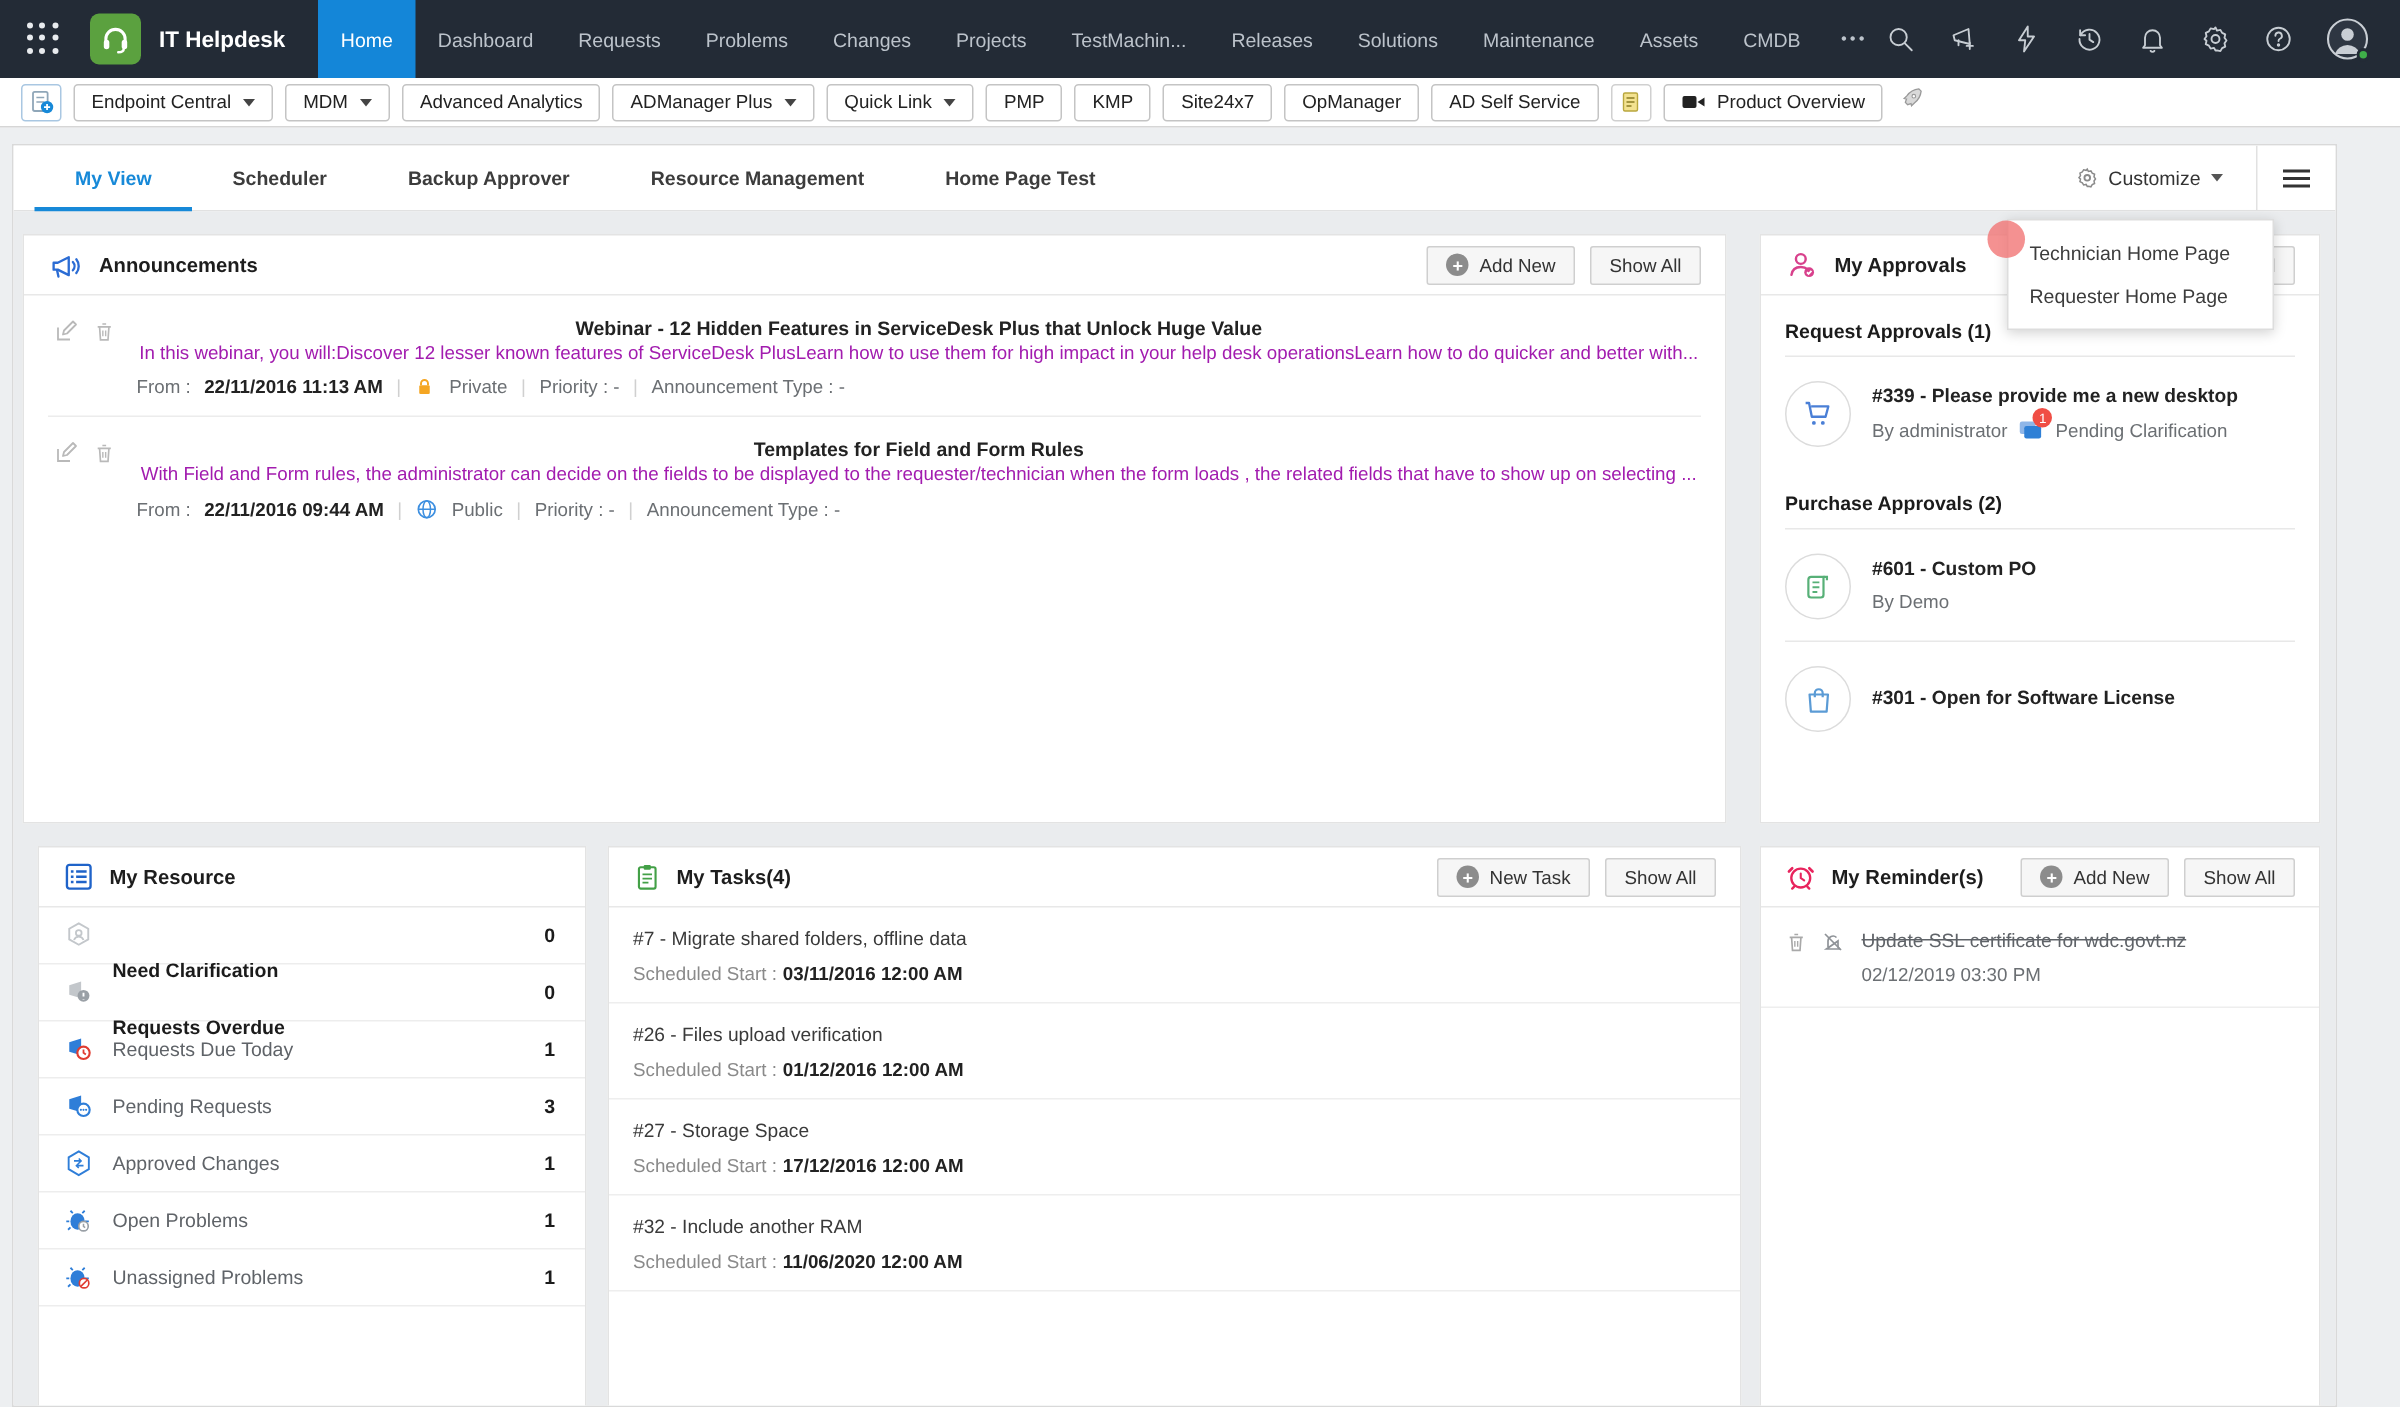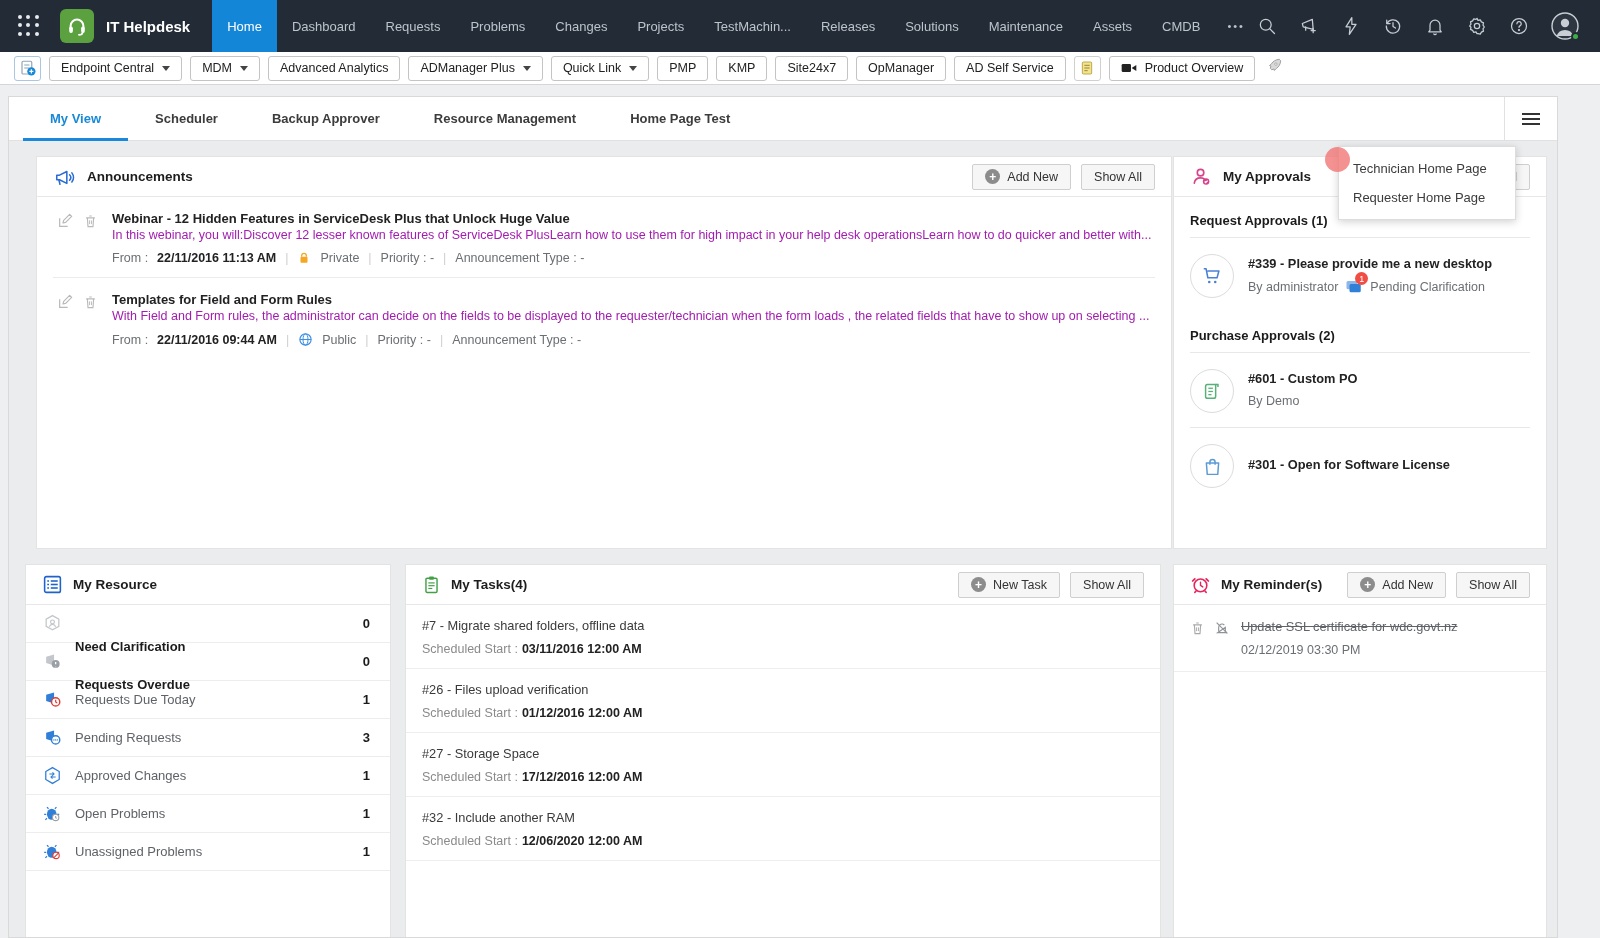--- a/index.html
+++ b/index.html
@@ -59,21 +59,21 @@
   
   .panel { position:absolute; background:#fff; border:1px solid #e3e3e3; }
   .panel-header { height:40px; display:flex; align-items:center; padding:0 16px; border-bottom:1px solid #e8e8e8; }
   .panel-title { font-size:13.5px; font-weight:bold; color:#1d1d1d; margin-left:10px; white-space:nowrap; }
   .hdr-buttons { margin-left:auto; display:flex; gap:10px; }
   .btn { display:inline-flex; align-items:center; gap:7px; height:26px; padding:0 12px; background:#f6f6f6;
     border:1px solid #cfcfcf; border-radius:2px; font-size:12.5px; color:#333; cursor:pointer; white-space:nowrap; }
   .plus-circle { width:15px; height:15px; border-radius:50%; background:#8c8c8c; color:#fff; display:flex;
     align-items:center; justify-content:center; font-size:12px; line-height:1; font-weight:bold; }
 
-  #announcements { left:27px; top:15px; width:1136px; height:393px; }
+  #announcements { left:6px; top:15px; width:1136px; height:393px;text-align:center; }
   .ann-item { display:flex; padding:14px 16px 12px 20px; }
   .ann-actions { display:flex; gap:10px; margin-top:2px; }
   .ann-actions svg { cursor:pointer; }
   .ann-body { margin-left:14px; min-width:0; flex:1; }
   .ann-title { font-size:13px; font-weight:bold; color:#222; }
   .ann-desc { font-size:12.5px; color:#a21caf; margin-top:2px; white-space:nowrap; overflow:hidden; text-overflow:ellipsis; }
   .ann-meta { display:flex; align-items:center; margin-top:9px; font-size:12.5px; color:#6b6f73; gap:9px; }
   .ann-meta b { color:#222; }
   .meta-sep { color:#d0d0d0; }
   .ann-divider { height:1px; background:#ececec; margin:0 16px; }
@@ -286,20 +286,28 @@
 <div class="card">
   <div class="tabbar">
     <div class="tabs">
       <div class="tab active">My View</div>
       <div class="tab">Scheduler</div>
       <div class="tab">Backup Approver</div>
       <div class="tab">Resource Management</div>
       <div class="tab">Home Page Test</div>
     </div>
     <div class="tabbar-right">
+      <div class="customize">
+        <svg width="15" height="15" viewBox="0 0 24 24">
+            <circle cx="12" cy="12" r="3" fill="none" stroke="#8a8a8a" stroke-width="2"></circle>
+            <path d="M12 2.8l1.2 2.5 2.7-.6 1.4 2.4 2.5 1.2-.6 2.7 1.6 2.2-1.6 2.2.6 2.7-2.5 1.2-1.4 2.4-2.7-.6L12 21.2l-1.2-2.1-2.7.6-1.4-2.4-2.5-1.2.6-2.7L3.2 12l1.6-2.2-.6-2.7 2.5-1.2 1.4-2.4 2.7.6z" fill="none" stroke="#8a8a8a" stroke-width="1.6"></path>
+          </svg>
+        <span>Customize</span>
+        <span class="caret-down" style="border-top-color:#555;"></span>
+      </div>
       <div class="burger-box">
         <div class="burger">
             <i></i>
             <i></i>
             <i></i>
           </div>
       </div>
     </div>
   </div>
 
@@ -592,21 +600,21 @@
       <div class="task-item">
         <div class="task-title">#26 - Files upload verification</div>
         <div class="task-sched"><span>Scheduled Start :</span><b>01/12/2016 12:00 AM</b></div>
       </div>
       <div class="task-item">
         <div class="task-title">#27 - Storage Space</div>
         <div class="task-sched"><span>Scheduled Start :</span><b>17/12/2016 12:00 AM</b></div>
       </div>
       <div class="task-item">
         <div class="task-title">#32 - Include another RAM</div>
-        <div class="task-sched"><span>Scheduled Start :</span><b>12/06/2020 12:00 AM</b></div>
+        <div class="task-sched"><span>Scheduled Start :</span><b>11/06/2020 12:00 AM</b></div>
       </div>
     </div>
 
     <div class="panel" id="reminders">
       <div class="panel-header">
         <svg width="21" height="21" viewBox="0 0 24 24">
             <circle cx="12" cy="13" r="7.2" fill="none" stroke="#e8245d" stroke-width="1.8"></circle>
             <path d="M12 9.5V13l2.6 1.8" fill="none" stroke="#e8245d" stroke-width="1.6" stroke-linecap="round"></path>
             <path d="M5.5 5.5L3 8M18.5 5.5L21 8" stroke="#e8245d" stroke-width="2" stroke-linecap="round"></path>
             <path d="M7 19.5L5.5 21M17 19.5l1.5 1.5" stroke="#e8245d" stroke-width="1.8" stroke-linecap="round"></path>

